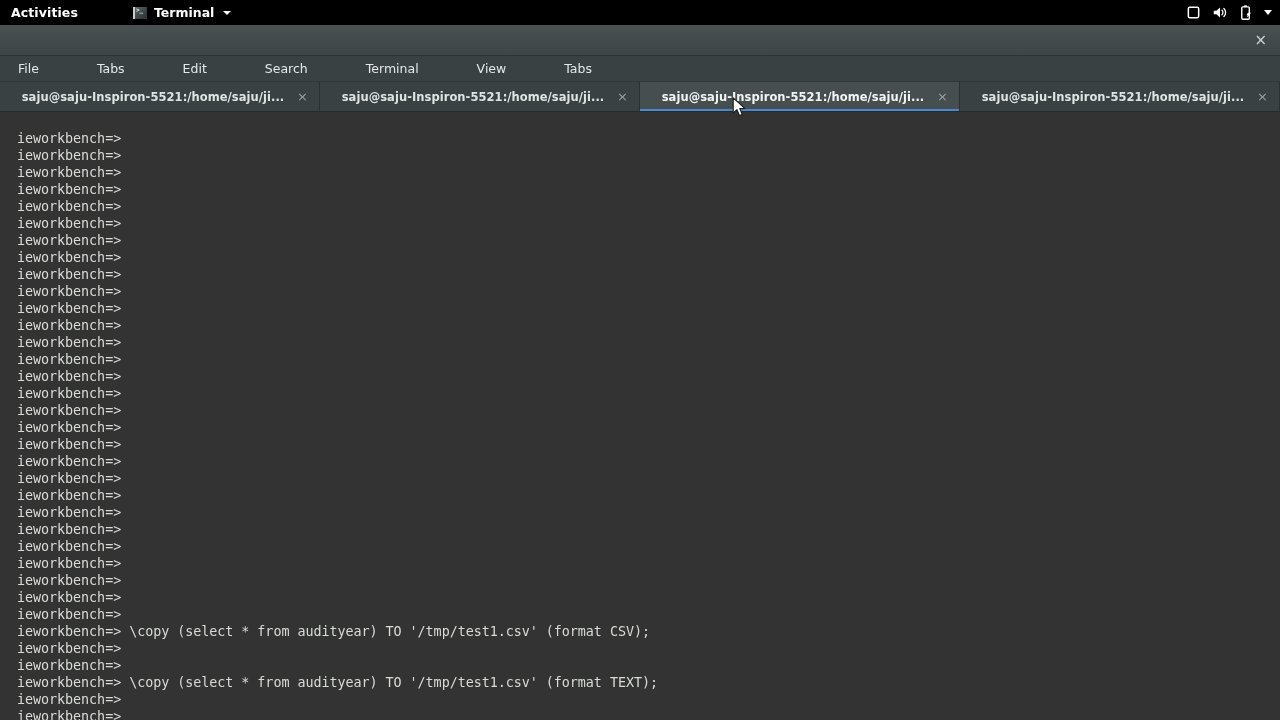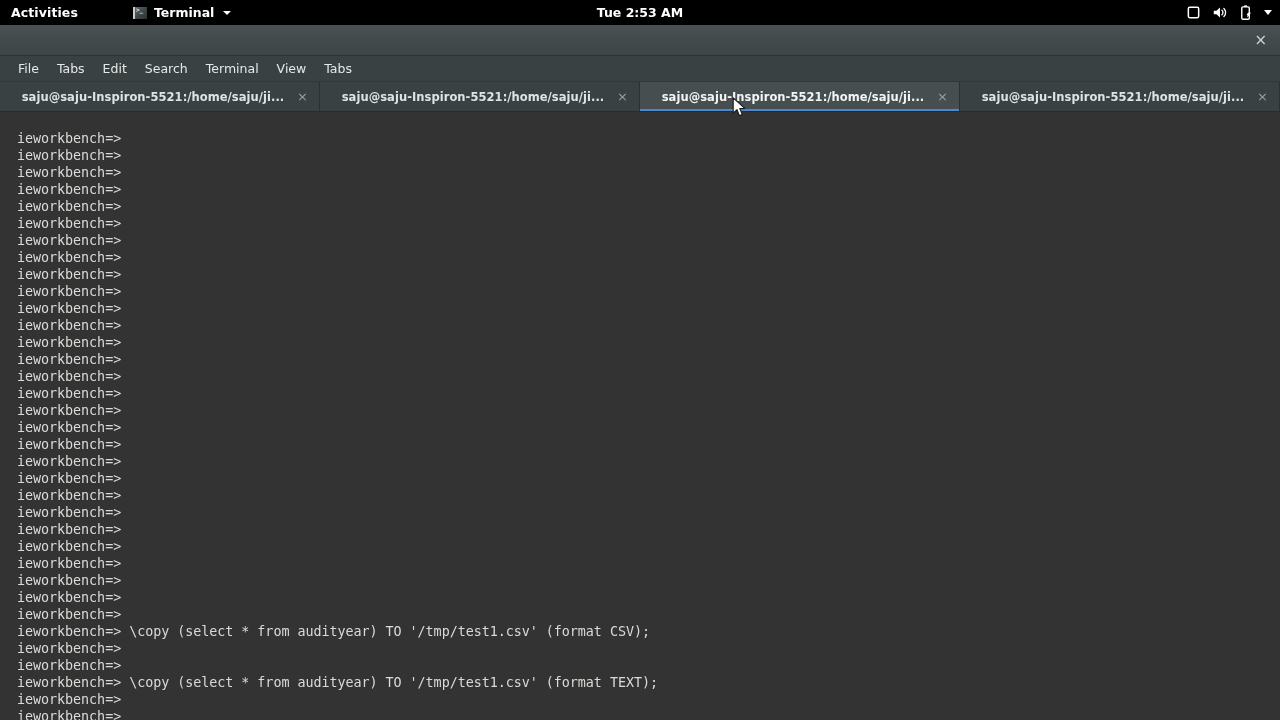--- a/index.html
+++ b/index.html
@@ -91,20 +91,21 @@
     cursor:pointer;
   }
 
   
   #menubar {
     height:28px; width:100%;
     background:#3a4143;
     border-bottom:1px solid #31383a;
     display:flex; align-items:center;
     padding-left:9px;
+    gap:40px;
   }
   .menu-item {
     color:#e4e8e7; font-size:12.5px;
     padding:3px 9px; border-radius:2px;
     cursor:default; white-space:nowrap;
   }
 
   
   #tabbar {
     height:32px; width:100%;
@@ -182,21 +183,20 @@
   <div class="activities">
     <span>Activities</span>
   </div>
   <div class="app-menu">
     <span class="app-icon-wrap">
       <span class="app-icon-term"></span>
     </span>
     <span class="app-name">Terminal</span>
     <span class="panel-caret"></span>
   </div>
-  <div id="panel-clock">Tue  2:53 AM</div>
   <div id="panel-status">
     <span class="st-icon">
       <svg width="15" height="15" viewBox="0 0 16 16">
           <rect x="2.5" y="2.5" width="11" height="11" rx="1.5" fill="none" stroke="#ffffff" stroke-width="1.6"></rect>
         </svg>
     </span>
     <span class="st-icon">
       <svg width="16" height="15" viewBox="0 0 18 16">
         <path d="M2 6 h3 L9 2.5 v11 L5 10 H2 z" fill="#ffffff"></path>
         <path d="M11.2 5.4 a3.6 3.6 0 0 1 0 5.2" fill="none" stroke="#ffffff" stroke-width="1.5" stroke-linecap="round"></path>

